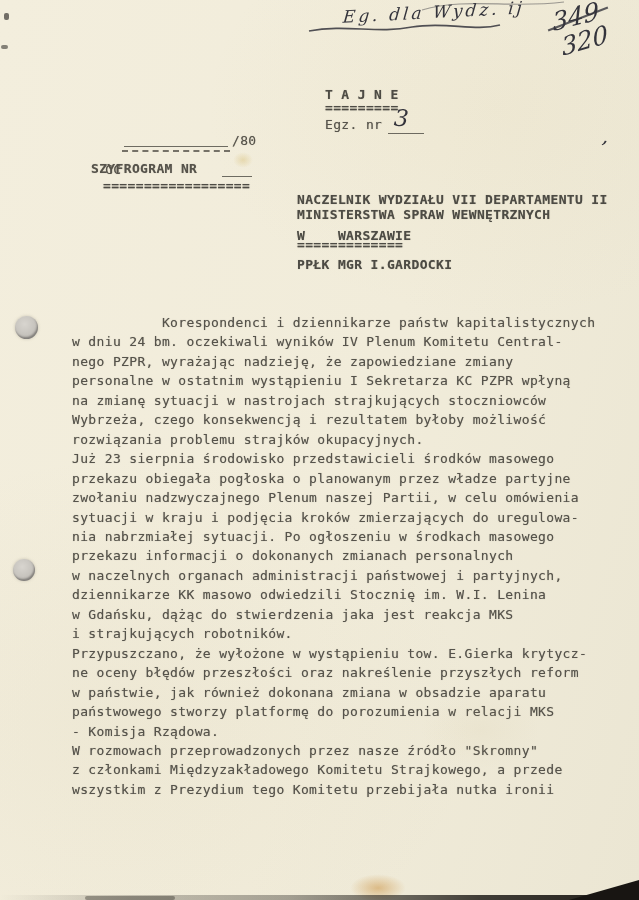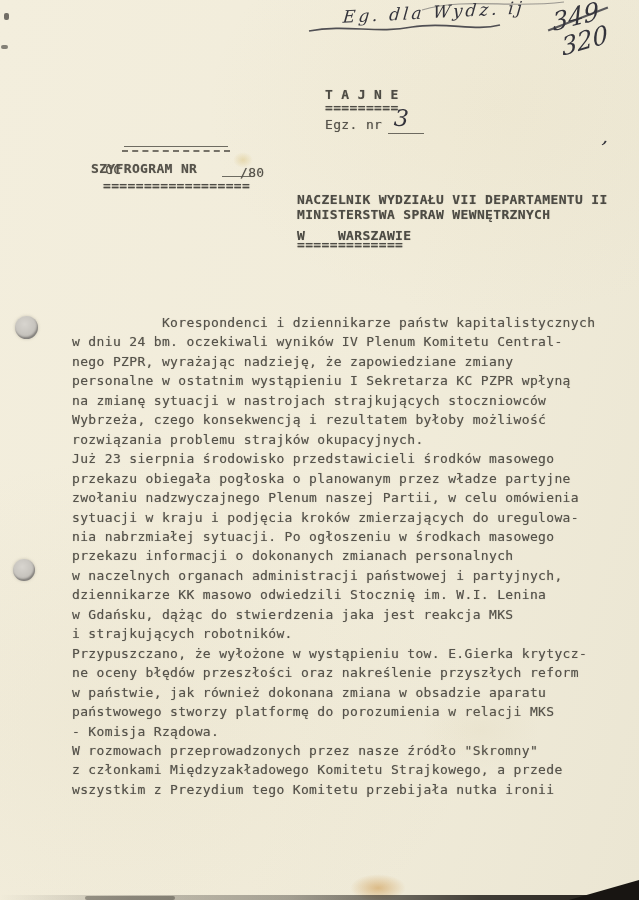--- a/index.html
+++ b/index.html
@@ -76,30 +76,31 @@
   <div class="mono bold" style="left:325px;top:87px;">T A J N E</div>
   <div class="mono bold" style="left:325px;top:100px;">=========</div>
 
   <div class="mono" style="left:325px;top:117px;">Egz. nr</div>
   <div class="hand" style="left:394px;top:105px;font-size:23px;transform:rotate(4deg);">3</div>
   <div class="blank-line" style="left:388px;top:118px;width:36px;height:15px;"></div>
 
   <div class="mono" style="left:105px;top:133px;margin-top:29px;">CC</div>
   <div class="blank-line" style="left:124px;top:131px;width:104px;height:15px;"></div>
   <div class="dash-line" style="left:122px;top:138px;width:108px;height:12px;"></div>
-  <div class="mono" style="left:240px;top:133px;margin-top:32px;">/80</div>
+  <div class="mono" style="left:232px;top:133px;">/80</div>
 
   <div class="mono" style="left:91px;top:161px;font-weight:bold;">SZYFROGRAM NR</div>
   <div class="blank-line" style="left:222px;top:162px;width:30px;height:14px;"></div>
   <div class="mono bold" style="left:103px;top:178px;">==================</div>
 
   <div class="mono bold" style="left:297px;top:207px;">MINISTERSTWA SPRAW WEWNĘTRZNYCH</div>
   <div class="mono bold" style="left:297px;top:192px;">NACZELNIK WYDZIAŁU VII DEPARTAMENTU II</div>
   <div class="mono bold" style="left:297px;top:228px;">W    WARSZAWIE</div>
   <div class="mono bold" style="left:297px;top:237px;">=============</div>
+  <div class="mono bold" style="left:297px;top:257px;">PPŁK MGR I.GARDOCKI</div>
 
   <div class="hand" style="left:600px;top:136px;font-size:20px;transform:rotate(12deg);">’</div>
 
   <div class="mono body-text" style="left:72px;top:313px;width:545px;">           Korespondenci i dziennikarze państw kapitalistycznych
 w dniu 24 bm. oczekiwali wyników IV Plenum Komitetu Central-
 nego PZPR, wyrażając nadzieję, że zapowiedziane zmiany
 personalne w ostatnim wystąpieniu I Sekretarza KC PZPR wpłyną
 na zmianę sytuacji w nastrojach strajkujących stoczniowców
 Wybrzeża, czego konsekwencją i rezultatem byłoby możliwość
 rozwiązania problemu strajków okupacyjnych.

